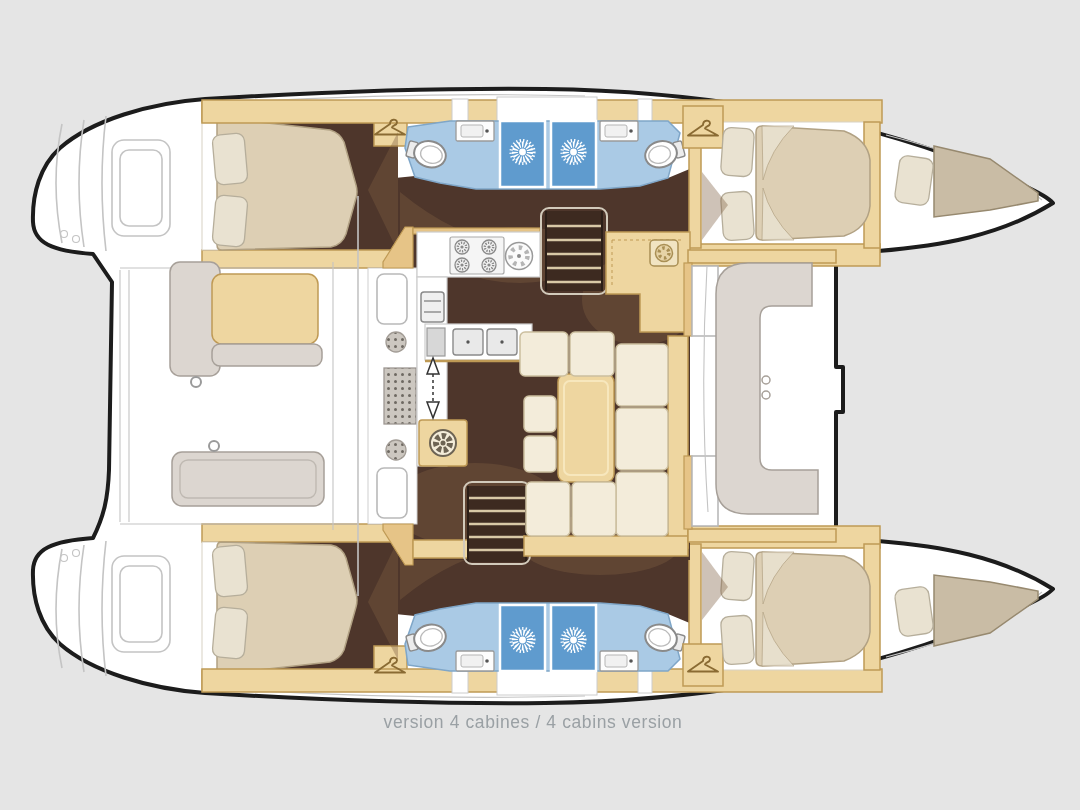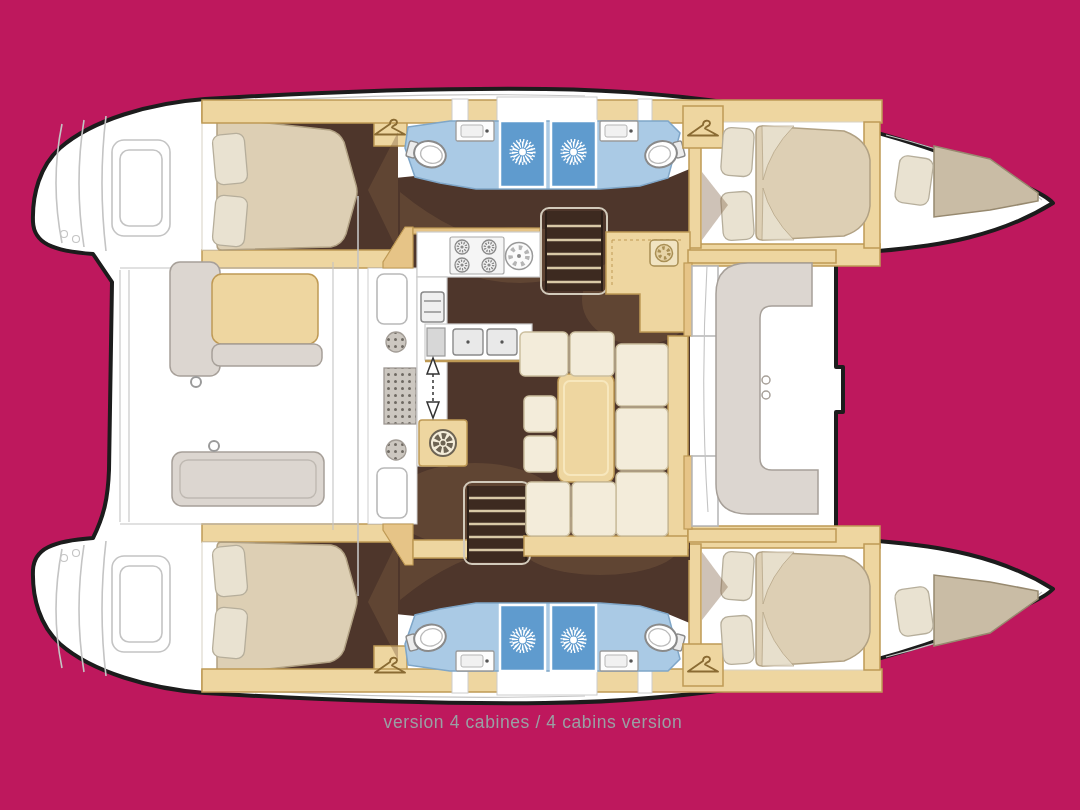--- a/index.html
+++ b/index.html
@@ -1,16 +1,16 @@
 <!DOCTYPE html>
 <html style="--outline: #1c1c1c; --faintLine: #c4c4c4; --tan: #eed6a0; --tanDark: #e6c487; --tanStroke: #bf9a55; --brown: #4e362b; --brownDark: #3d2a20; --shade: #7d5f43; --cream: #f3ecda; --creamStroke: #ccbf9f; --mattress: #ddcfb4; --mattressStroke: #b1a183; --pillow: #e9e2d1; --pillowStroke: #b6ae9b; --bathBlue: #aacae5; --bathBlueStroke: #7fa6c8; --shower: #5f9bce; --bench: #dcd6d0; --benchStroke: #a7a099; --khaki: #c9bca5; --khakiStroke: #97896f; --stepLine: #d8c8a6; --captionGray: #9aa0a4;"><head>
 <meta charset="utf-8">
 <style>
   html,body{margin:0;padding:0;background:#ffffff;}
-  #stage{position:relative;width:1080px;height:810px;background:#be185d;overflow:hidden;
+  #stage{position:relative;width:1080px;height:810px;background:#e5e5e5;overflow:hidden;
          font-family:"Liberation Sans", sans-serif;}
   svg{position:absolute;left:0;top:0;}
   
   .silh  {fill:#ffffff;stroke:var(--outline);stroke-width:4;stroke-linejoin:round;}
   .lnf   {stroke:var(--faintLine);stroke-width:1.6;fill:none;}
   .lnf2  {stroke:var(--faintLine);stroke-width:1.1;fill:none;}
   .tanF  {fill:var(--tan);stroke:var(--tanStroke);stroke-width:1.5;}
   .tanP  {fill:var(--tanDark);stroke:var(--tanStroke);stroke-width:1.2;}
   .brownF{fill:var(--brown);stroke:none;}
   .stairF{fill:var(--brownDark);stroke:none;}

